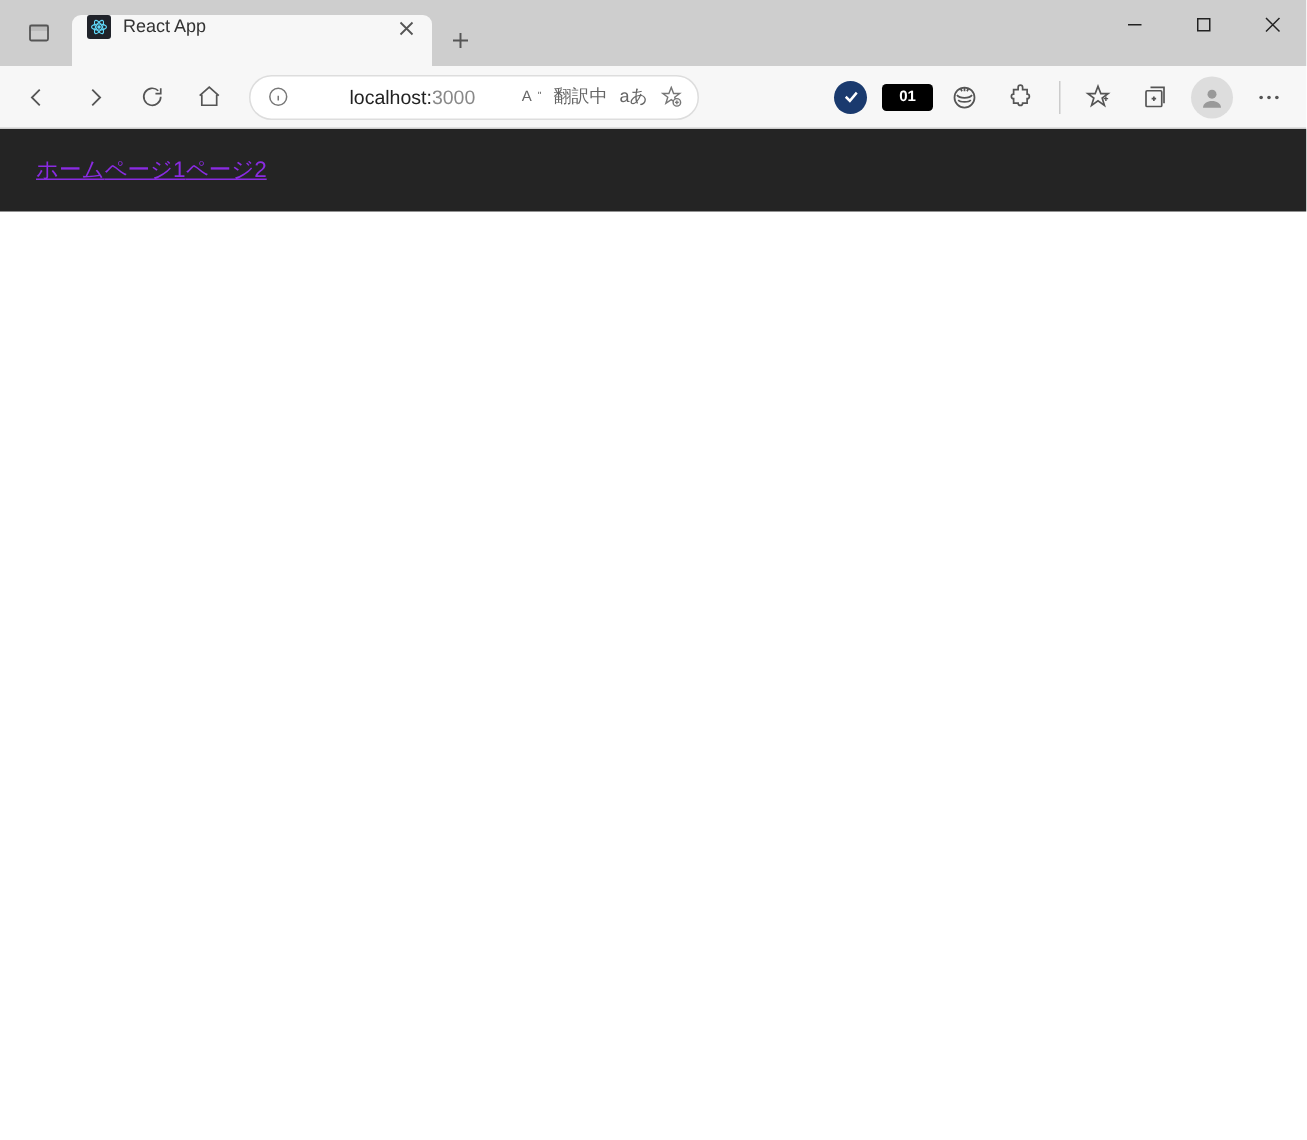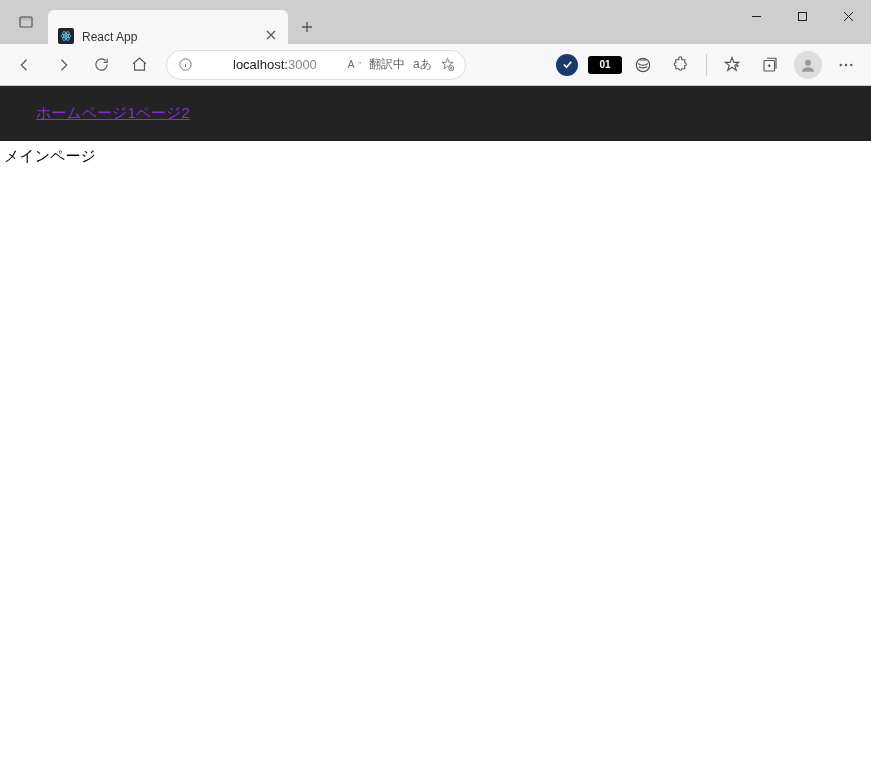--- a/index.html
+++ b/index.html
@@ -33,21 +33,21 @@
       align-items: center;
       justify-content: center;
       border-radius: 4px;
     }
     .tab-spacer-icon svg { width: 16px; height: 16px; }
     .tab {
       height: 34px;
       background: #f7f7f7;
       border-radius: 6px 6px 0 0;
       display: flex;
-      align-items: flex-end;
+      align-items: flex-start;
       padding: 0 8px 0 10px;
       min-width: 240px;
       gap: 8px;
       position: relative;
     }
     .tab .favicon {
       width: 16px; height: 16px;
       background: #20232a;
       border-radius: 2px;
       display: flex; align-items: center; justify-content: center;
@@ -137,21 +137,21 @@
     .avatar {
       width: 28px; height: 28px; border-radius: 50%;
       background: #ddd;
       display: flex; align-items: center; justify-content: center;
     }
 
     
     .page { background: #fff; height: calc(100% - 86px); }
     .nav-header {
       background: #242424;
-      padding: 18px 36px;
+      padding: 18px 24px;
     }
     .nav-header a {
       color: #8a2be2;
       text-decoration: underline;
       font-size: 15px;
     }
     .sub-header {
       background: #1976d2;
       color: #000;
       padding: 18px 20px;
@@ -315,14 +315,13 @@
           <circle cx="19" cy="12" r="1.6"></circle>
         </svg>
     </div>
   </div>
 </div>
 
 <div class="page">
   <div class="nav-header">
     <a href="#">ホーム</a><a href="#">ページ1</a><a href="#">ページ2</a>
   </div>
-  <div class="main-content">メインページ</div>
 </div>
 
 </body></html>

